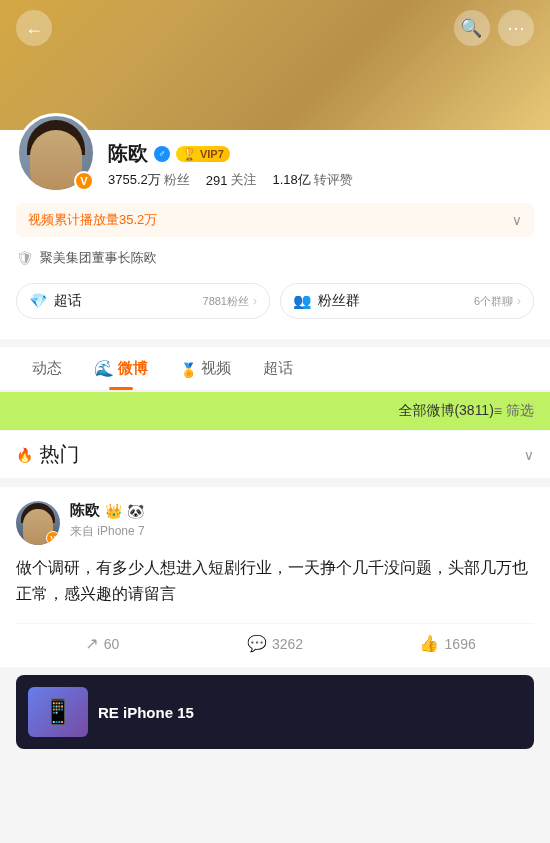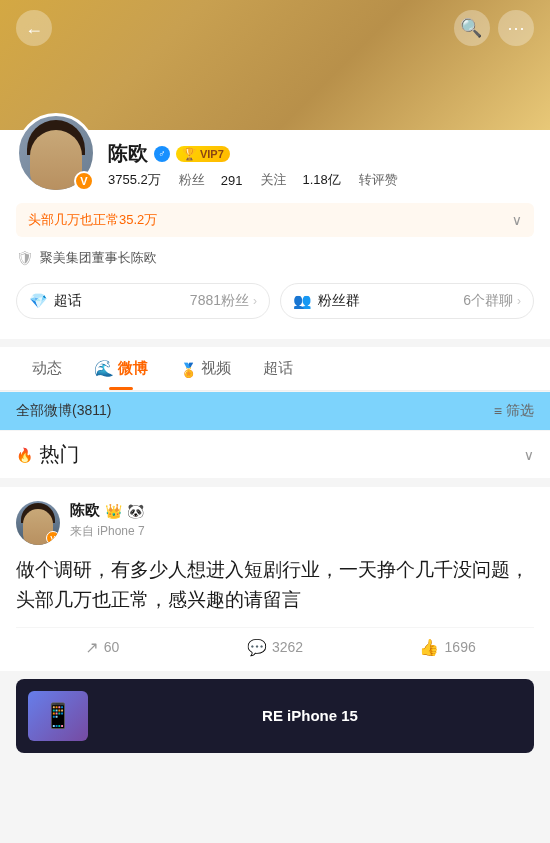--- a/index.html
+++ b/index.html
@@ -130,21 +130,21 @@
       font-size: 11px;
       font-weight: bold;
       color: #8B4513;
     }
     .stats-row {
       display: flex;
       gap: 16px;
       font-size: 13px;
       color: #666;
     }
-    .stat-item { display: flex; gap: 18px; align-items: center; }
+    .stat-item { display: flex; gap: 3px; align-items: center; }
     .stat-num { color: #1a1a1a; font-weight: 500; }
 
     
     .video-stats-bar {
       margin: 10px 0 8px;
       padding: 8px 12px;
       background: #fff8f0;
       border-radius: 6px;
       display: flex;
       align-items: center;
@@ -200,21 +200,21 @@
     .action-btn-icon {
       color: #ff6600;
       font-size: 15px;
     }
     .action-btn-label {
       font-size: 14px;
       color: #1a1a1a;
       font-weight: 500;
     }
     .action-btn-sub {
-      font-size: 14px;
+      font-size: 11px;
       color: #999;
     }
     .action-btn-chevron {
       color: #ccc;
       font-size: 12px;
     }
 
     
     .tabs-container {
       background: white;
@@ -255,25 +255,25 @@
       color: #ff6600;
       font-size: 16px;
     }
     .tab-video-icon {
       color: #ffd700;
       font-size: 14px;
     }
 
     
     .filter-bar {
-      background: #7dd3fc;
+      background: #bef264;
       padding: 10px 16px;
       display: flex;
       align-items: center;
-      justify-content: space-between;
+      justify-content: flex-end;
       margin-top: 1px;
     }
     .filter-left {
       font-size: 14px;
       color: #333;
     }
     .filter-right {
       display: flex;
       align-items: center;
       gap: 4px;
@@ -369,24 +369,24 @@
       font-size: 14px;
     }
     .post-panda {
       font-size: 14px;
     }
     .post-source {
       font-size: 12px;
       color: #999;
     }
     .post-content {
-      font-size: 19px;
+      font-size: 16px;
       color: #1a1a1a;
       line-height: 1.6;
-      margin-bottom: 11px;
+      margin-bottom: 17px;
     }
     .post-actions {
       display: flex;
       align-items: center;
       gap: 0;
       padding-top: 10px;
       border-top: 1px solid #f5f5f5;
     }
     .post-action {
       flex: 1;
@@ -422,21 +422,21 @@
       background: linear-gradient(135deg, #667eea, #764ba2);
       border-radius: 6px;
       display: flex; align-items: center; justify-content: center;
       font-size: 24px;
     }
     .ad-text-area { flex: 1; }
     .ad-label {
       font-size: 11px; color: #aaa; margin-bottom: 2px;
     }
     .ad-title {
-      font-size: 15px; color: white; font-weight: bold; text-align: center;
+      font-size: 15px; color: white; font-weight: bold;
     }
     .ad-sub {
       font-size: 12px; color: #aaa;
     }
   </style>
 </head>
 <body>
 
 <div class="banner">
   <div class="nav-bar">
@@ -478,21 +478,21 @@
         <div class="stat-item">
           <span class="stat-num">1.18亿</span>
           <span>转评赞</span>
         </div>
       </div>
     </div>
   </div>
 
   <div class="video-stats-bar">
     <span class="video-stats-text">
-      <span>头部几万也正常</span><span style="color:#ff6600">35.2万</span>
+      <span>视频累计播放量</span><span style="color:#ff6600">35.2万</span>
     </span>
     <span class="chevron-down">∨</span>
   </div>
 
   <div class="bio">
     <span class="bio-shield">🛡</span>
     <span>聚美集团董事长陈欧</span>
   </div>
 
   <div class="action-buttons">

